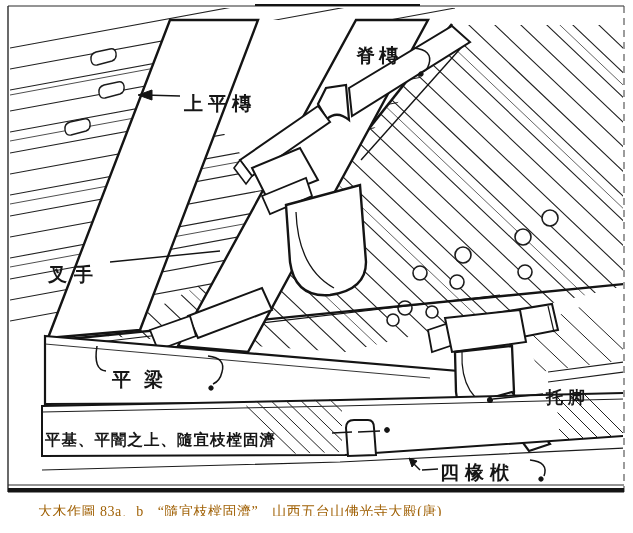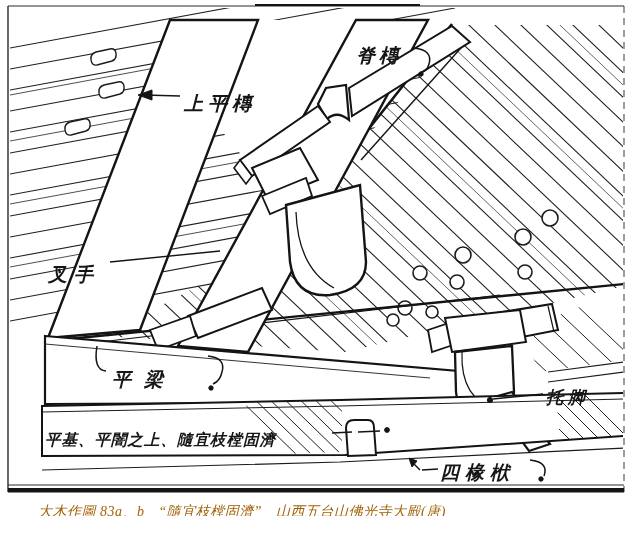--- a/index.html
+++ b/index.html
@@ -1,17 +1,17 @@
 <!DOCTYPE html>
 <html><head>
 <meta charset="utf-8">
 <style>
   html,body{margin:0;padding:0;background:#ffffff;}
   #stage{position:relative;width:633px;height:516px;background:#ffffff;overflow:hidden;
-         font-family:"Liberation Serif", serif;font-style:italic;}
+         font-family:"Liberation Serif", serif;}
   #drawing{position:absolute;left:0;top:0;}
   #caption{position:absolute;left:10px;top:503px;width:615px;white-space:nowrap;
            font-size:14px;color:#a16207;letter-spacing:0.5px;
            font-family:"Liberation Serif", serif;margin-left:28px;}
   #caption span{margin-right:14px;}
   svg text{font-family:"DejaVu Sans", sans-serif;fill:#161616;}
   .hand{font-weight:600;}
 </style>
 </head>
 <body>

